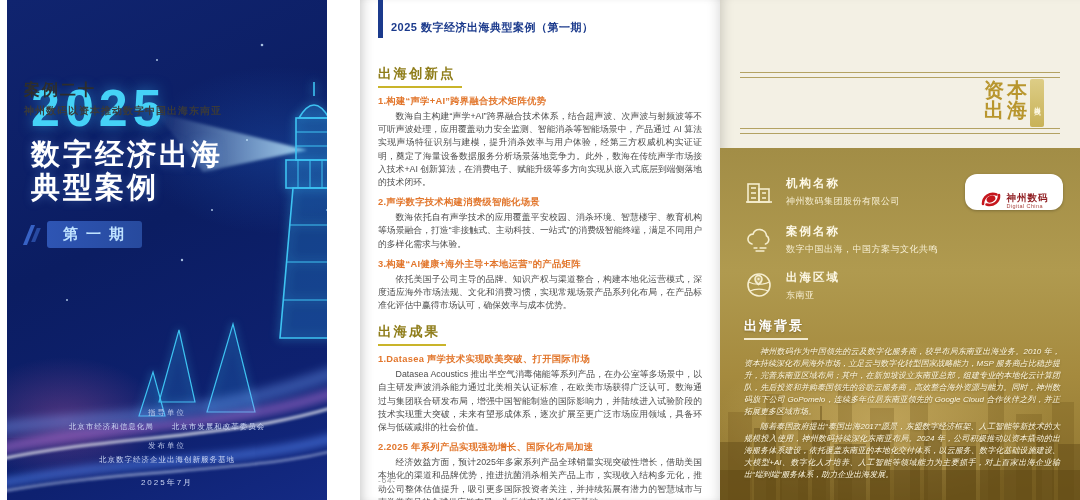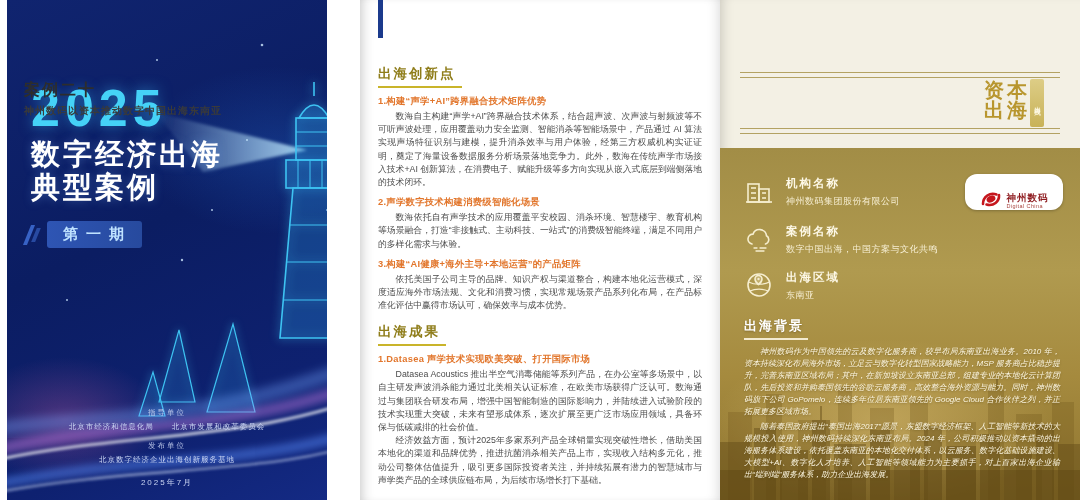--- a/index.html
+++ b/index.html
@@ -164,37 +164,39 @@
       <div class="cf-label">发布单位</div>
       <div class="cf-orgs">北京数字经济企业出海创新服务基地</div>
       <div class="cf-date">2025年7月</div>
     </div>
   </div>
 
   <div class="page">
     <div class="page-inner">
       <div class="page-head">
         <div class="page-head-bar"></div>
+        <div class="page-head-title">2025 数字经济出海典型案例（第一期）</div>
       </div>
 
       <div class="sec1">
         <span class="sec-title">出海创新点</span>
       </div>
       <div class="item-head">1.构建“声学+AI”跨界融合技术矩阵优势</div>
       <p class="item-body">数海自主构建“声学+AI”跨界融合技术体系，结合超声波、次声波与射频波等不可听声波处理，应用覆盖动力安全监测、智能消杀等智能场景中，产品通过 AI 算法实现声场特征识别与建模，提升消杀效率与用户体验，经第三方权威机构实证证明，奠定了海量设备数据服务分析场景落地竞争力。此外，数海在传统声学市场接入技术+AI 创新算法，在消费电子、赋能升级等多方向实现从嵌入式底层到端侧落地的技术闭环。</p>
       <div class="item-head">2.声学数字技术构建消费级智能化场景</div>
       <p class="item-body">数海依托自有声学技术的应用覆盖平安校园、消杀环境、智慧楼宇、教育机构等场景融合，打造“非接触式、主动科技、一站式”的消费级智能终端，满足不同用户的多样化需求与体验。</p>
       <div class="item-head">3.构建“AI健康+海外主导+本地运营”的产品矩阵</div>
       <p class="item-body">依托美国子公司主导的品牌、知识产权与渠道整合，构建本地化运营模式，深度适应海外市场法规、文化和消费习惯，实现常规场景产品系列化布局，在产品标准化评估中赢得市场认可，确保效率与成本优势。</p>
 
       <div class="sec2">
         <span class="sec-title">出海成果</span>
       </div>
       <div class="item-head">1.Datasea 声学技术实现欧美突破、打开国际市场</div>
       <p class="item-body">Datasea Acoustics 推出半空气消毒储能等系列产品，在办公室等多场景中，以自主研发声波消杀能力通过北美相关认证标准，在欧美市场获得广泛认可。数海通过与集团联合研发布局，增强中国智能制造的国际影响力，并陆续进入试验阶段的技术实现重大突破，未来有望形成体系，逐次扩展至更广泛市场应用领域，具备环保与低碳减排的社会价值。</p>
+      <div class="item-head">2.2025 年系列产品实现强劲增长、国际化布局加速</div>
       <p class="item-body">经济效益方面，预计2025年多家系列产品全球销量实现突破性增长，借助美国本地化的渠道和品牌优势，推进抗菌消杀相关产品上市，实现收入结构多元化，推动公司整体估值提升，吸引更多国际投资者关注，并持续拓展有潜力的智慧城市与声学类产品的全球供应链布局，为后续市场增长打下基础。</p>
 
     </div>
   </div>
   <div class="page-num">-64-</div>
 
   <div class="case">
     <div class="rule top"></div>
     <div class="rule bottom"></div>
   </div>

